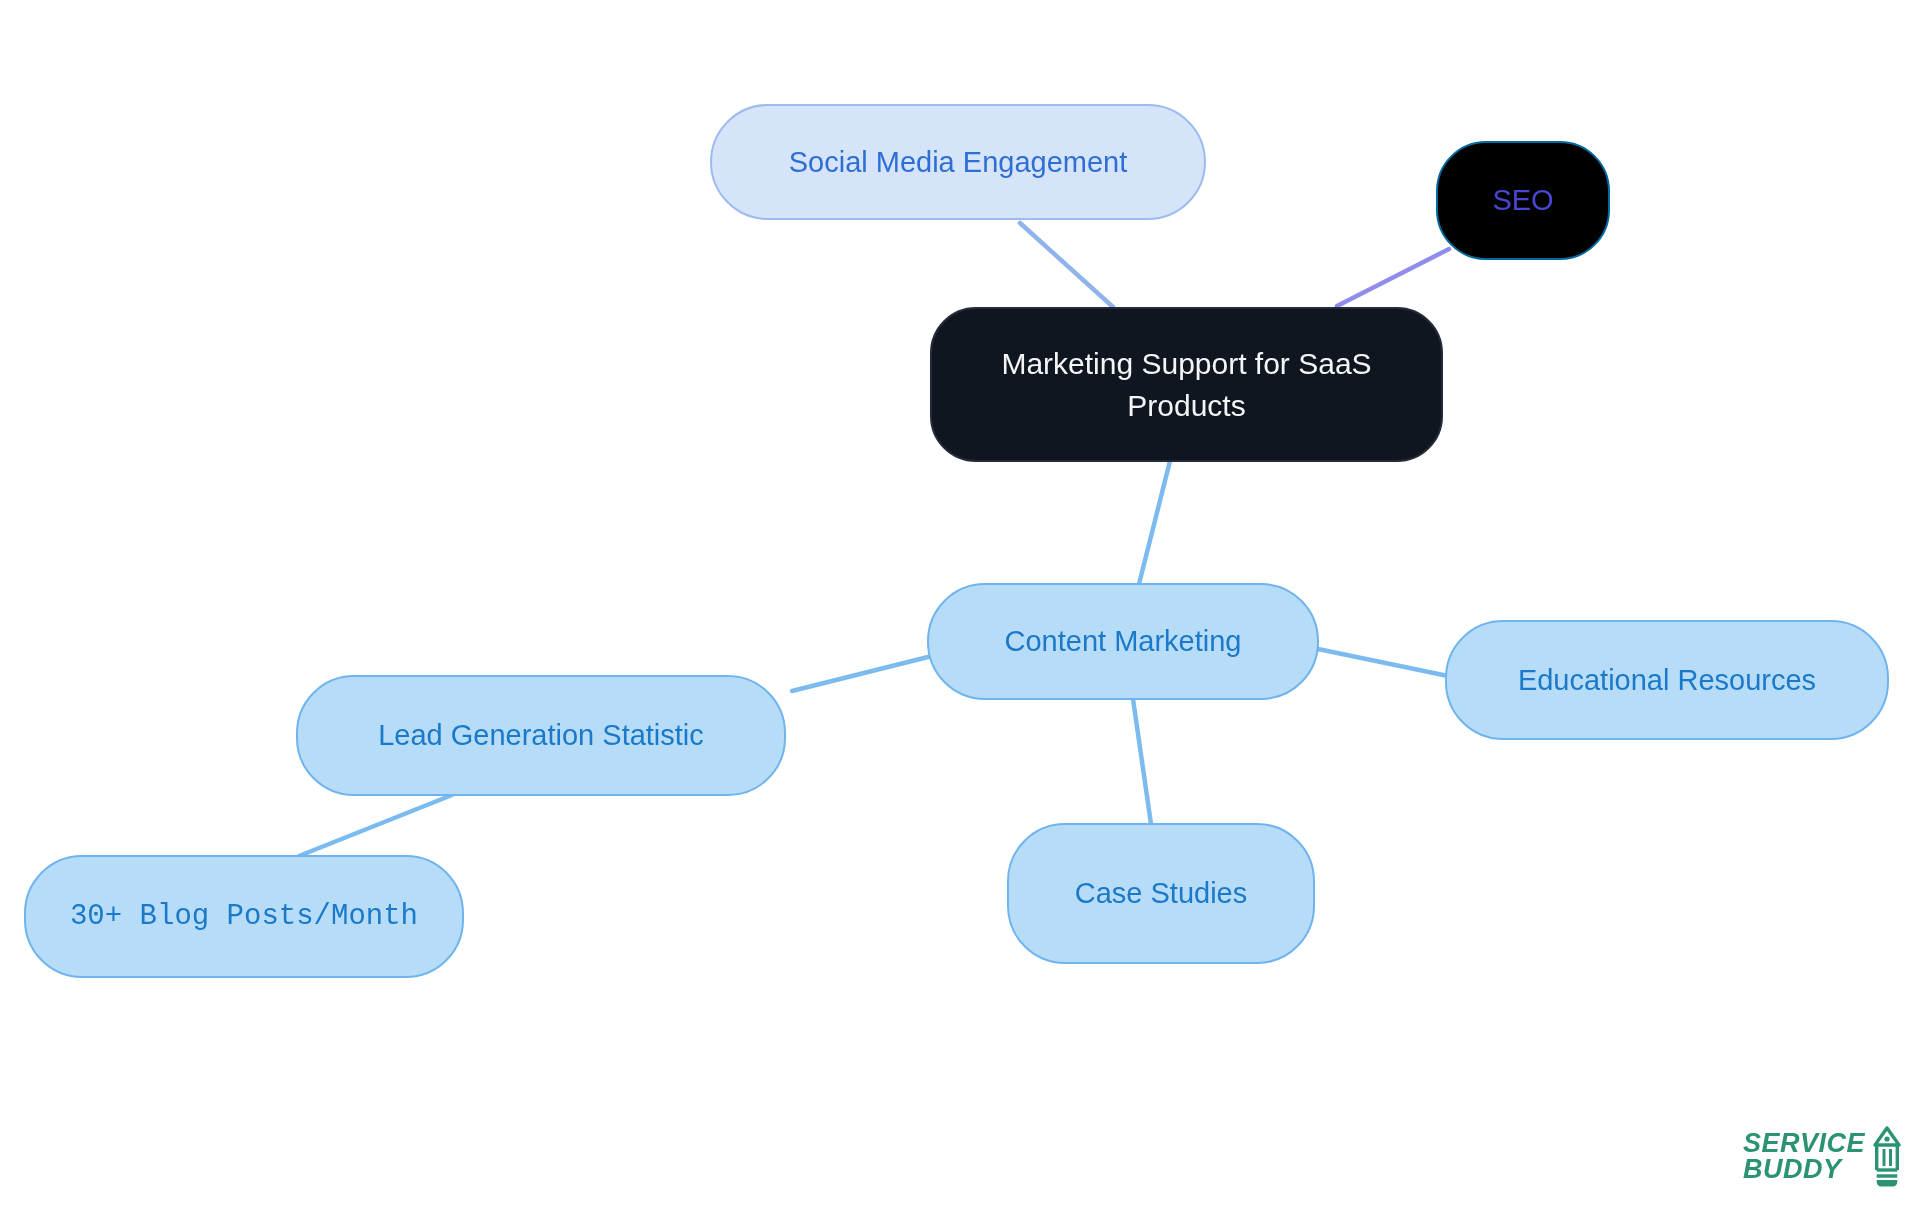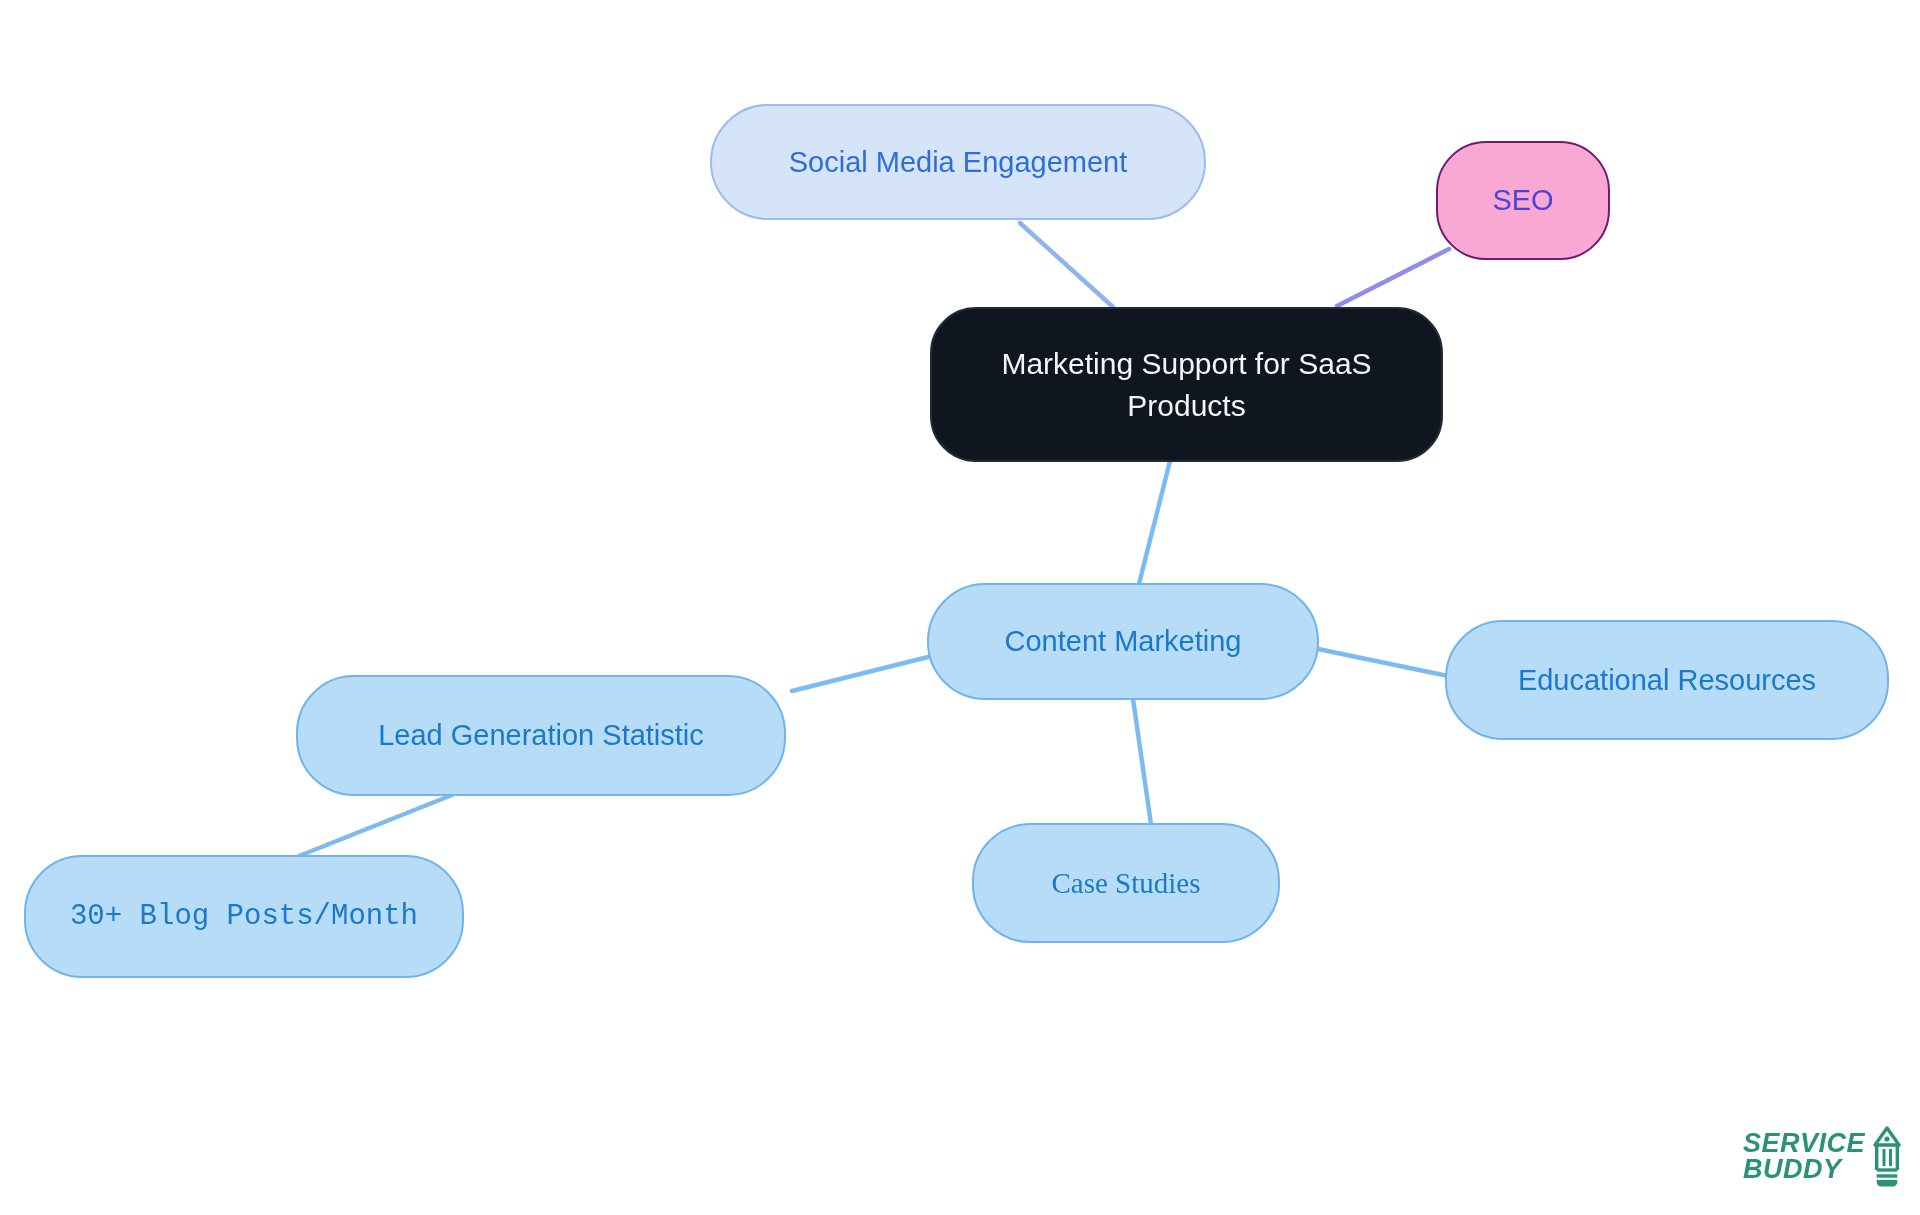--- a/index.html
+++ b/index.html
@@ -42,37 +42,37 @@
     background: #d6e4f9;
     border: 2px solid #9cbbf0;
     border-radius: 58px;
     color: #2e6fd4;
     font-size: 29px;
   }
   .node-sme { left: 710px; top: 104px; width: 496px; height: 116px; }
   .node-seo {
     left: 1436px; top: 141px;
     width: 174px; height: 119px;
-    background: #f9a8d4;
-    border: 2px solid #701a75;
+    background: #000000;
+    border: 2px solid #0369a1;
     border-radius: 50px;
     color: #4a46d2;
     font-size: 29px;
   }
   .node-sky {
     background: #b7dcf8;
     border: 2px solid #6fb4ee;
     border-radius: 58px;
     color: #1a79c8;
     font-size: 29px;
   }
   .node-cm  { left: 927px;  top: 583px; width: 392px; height: 117px; }
   .node-er  { left: 1445px; top: 620px; width: 444px; height: 120px; }
   .node-lgs { left: 296px;  top: 675px; width: 490px; height: 121px; }
-  .node-cs  { left: 972px; top: 823px; width: 308px; height: 120px; font-family: Liberation Serif, serif; }
+  .node-cs  { left: 1007px; top: 823px; width: 308px; height: 141px; }
   .node-bp  { left: 24px;   top: 855px; width: 440px; height: 123px; font-family: Liberation Mono, monospace; }
 
   .logo {
     position: absolute;
     left: 1743px; top: 1126px;
     z-index: 3;
     display: flex;
     align-items: center;
   }
   .logo-text {

